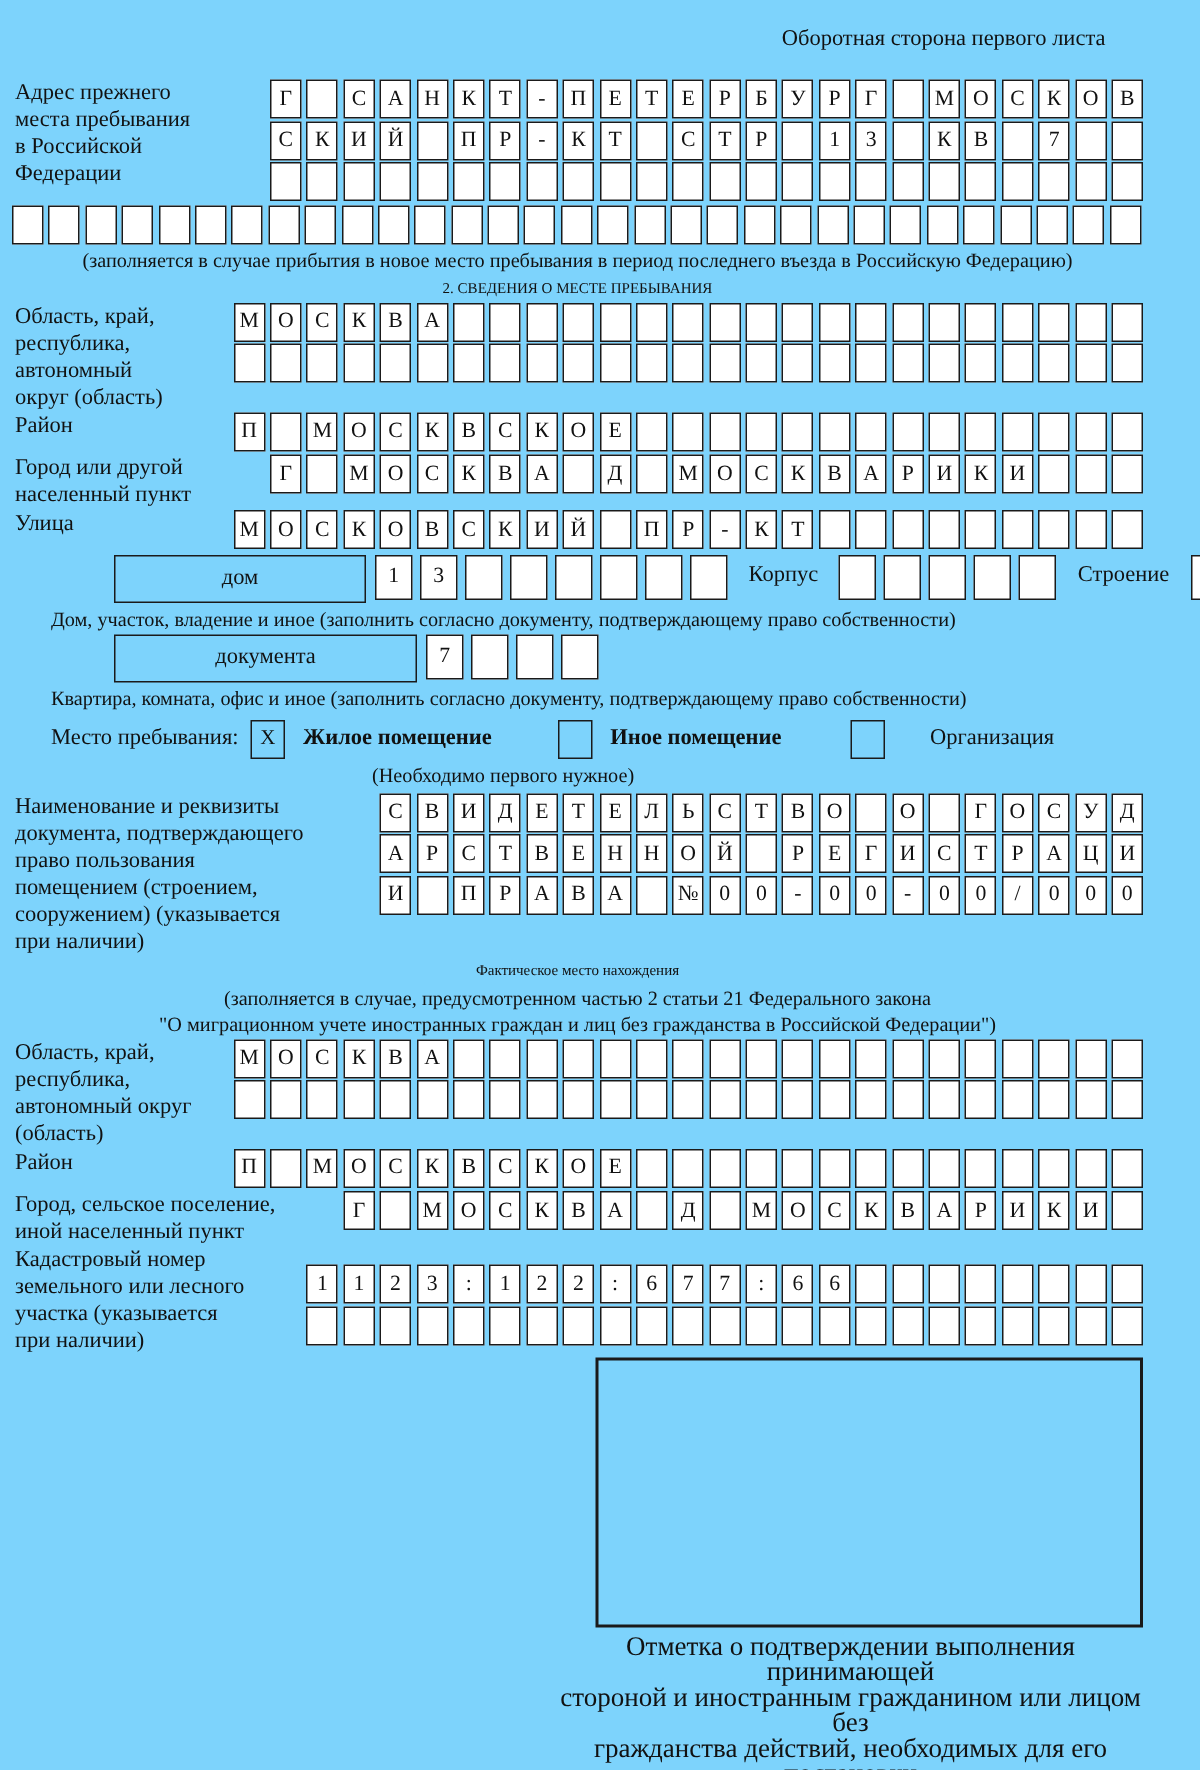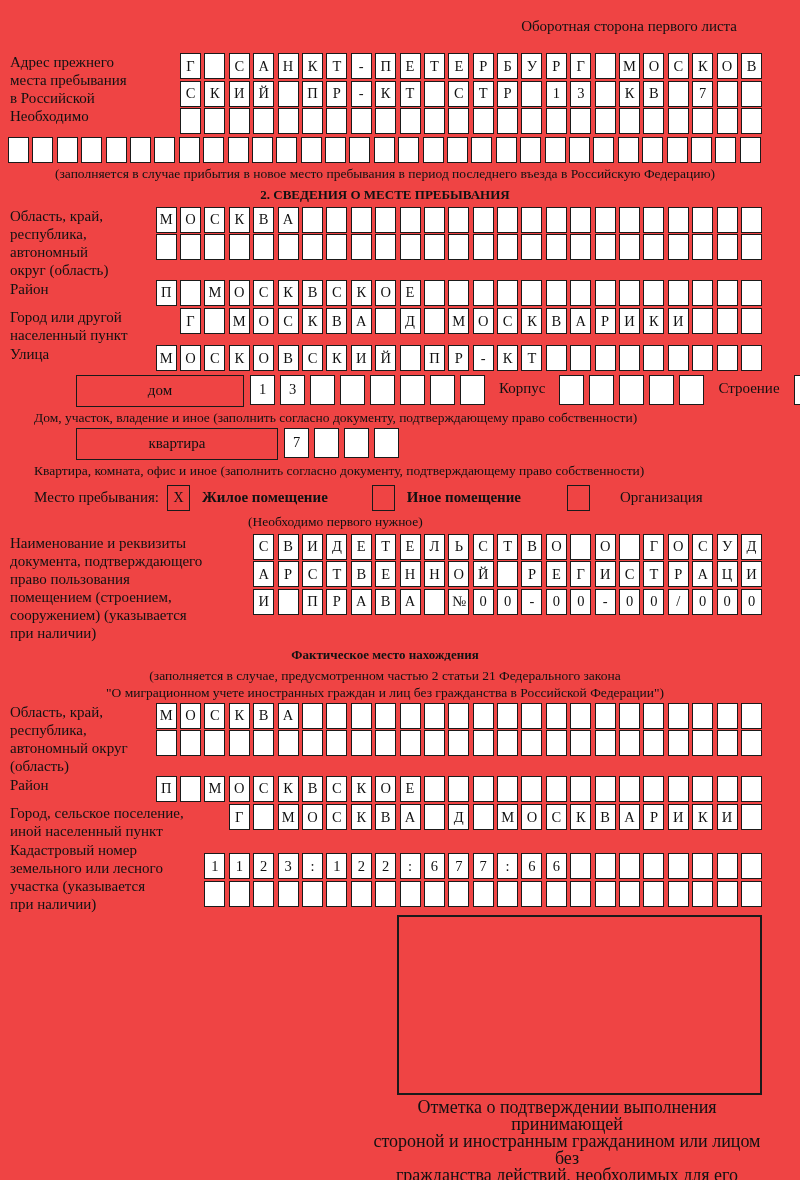--- a/index.html
+++ b/index.html
@@ -1,35 +1,35 @@
 <!DOCTYPE html>
 <html><head>
 <meta charset="utf-8">
 <style>
   html,body{margin:0;padding:0;background:#fff;}
   .page{
     width:800px;height:1180px;box-sizing:border-box;
     padding:10px 38px 0 8px;
     font-family:"Liberation Serif","DejaVu Serif",serif;
-    color:#111;background:#ef4444;overflow:hidden;position:relative;
+    color:#111;background:#7dd3fc;overflow:hidden;position:relative;
   }
   .hdr{text-align:right;font-size:15px;margin:8px 25px 18px 0;}
   .frow{display:flex;align-items:flex-start;margin-bottom:1px;}
   .flabel{flex:1 1 auto;font-size:15px;line-height:18px;white-space:pre-line;padding-left:2px;}
   .boxcol{display:flex;flex-direction:column;flex:0 0 auto;}
   .boxes{display:flex;gap:3.4px;margin-bottom:1.5px;flex:0 0 auto;}
   .cell{
     width:21px;height:26px;border:1.8px solid #1a1a1a;box-sizing:border-box;
     display:flex;align-items:center;justify-content:center;
     font-size:14.5px;background:#fff;flex:none;
   }
   .rowfull{margin-top:0;}
   .note{font-size:13.5px;line-height:17px;margin:2px 0 2px 26px;}
   .center{text-align:center;margin-left:0;margin-right:0;}
-  .stitle{text-align:center;font-weight:bold;font-size:13px;margin:5px 0 4px;}
+  .stitle{text-align:center;font-weight:normal;font-size:10px;margin:5px 0 4px;}
   .houserow{display:flex;align-items:flex-start;margin:2px 0 1px 20px;padding-left:48px;}
   .widebox{
     height:32px;border:1.8px solid #1a1a1a;box-sizing:border-box;
     display:flex;align-items:center;justify-content:center;font-size:15px;flex:none;
   }
   .boxes.lg{gap:5px;margin-left:6px;}
   .lg .cell{width:25px;height:30px;}
   .inlbl{font-size:15px;margin:5px 8px 0 14px;flex:none;}
   .stayrow{display:flex;align-items:center;font-size:15px;margin:6px 0 0 26px;}
   .chk{
@@ -47,21 +47,21 @@
 <body>
 
 <div class="page">
 
   <div class="hdr">Оборотная сторона первого листа</div>
 
   <div class="frow">
     <div class="flabel">Адрес прежнего
 места пребывания
 в Российской
-Необходимо</div>
+Федерации</div>
     <div class="boxcol">
       <div class="boxes">
           <div class="cell">Г</div>
           <div class="cell"></div>
           <div class="cell">С</div>
           <div class="cell">А</div>
           <div class="cell">Н</div>
           <div class="cell">К</div>
           <div class="cell">Т</div>
           <div class="cell">-</div>
@@ -351,21 +351,21 @@
       </div>
     <div class="inlbl">Строение</div>
     <div class="boxes lg">
         <div class="cell">1</div>
         <div class="cell"></div>
       </div>
   </div>
   <div class="note">Дом, участок, владение и иное (заполнить согласно документу, подтверждающему право собственности)</div>
 
   <div class="houserow">
-    <div class="widebox w202">квартира</div>
+    <div class="widebox w202">документа</div>
     <div class="boxes lg">
         <div class="cell">7</div>
         <div class="cell"></div>
         <div class="cell"></div>
         <div class="cell"></div>
       </div>
   </div>
   <div class="note">Квартира, комната, офис и иное (заполнить согласно документу, подтверждающему право собственности)</div>
 
   <div class="stayrow">

